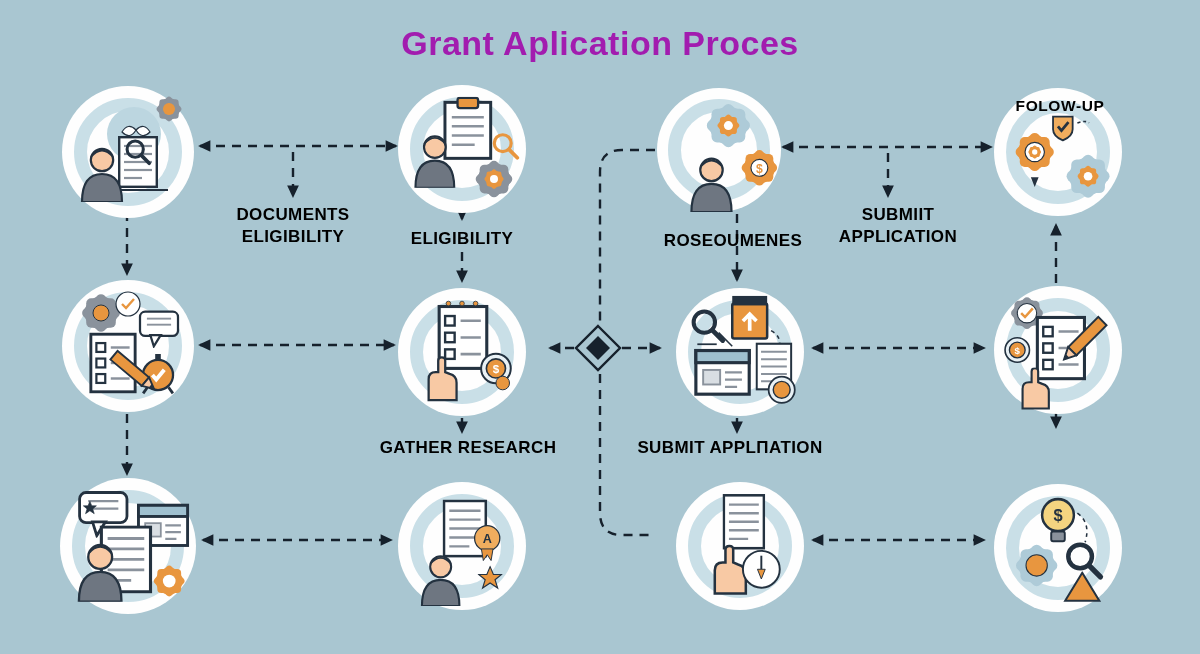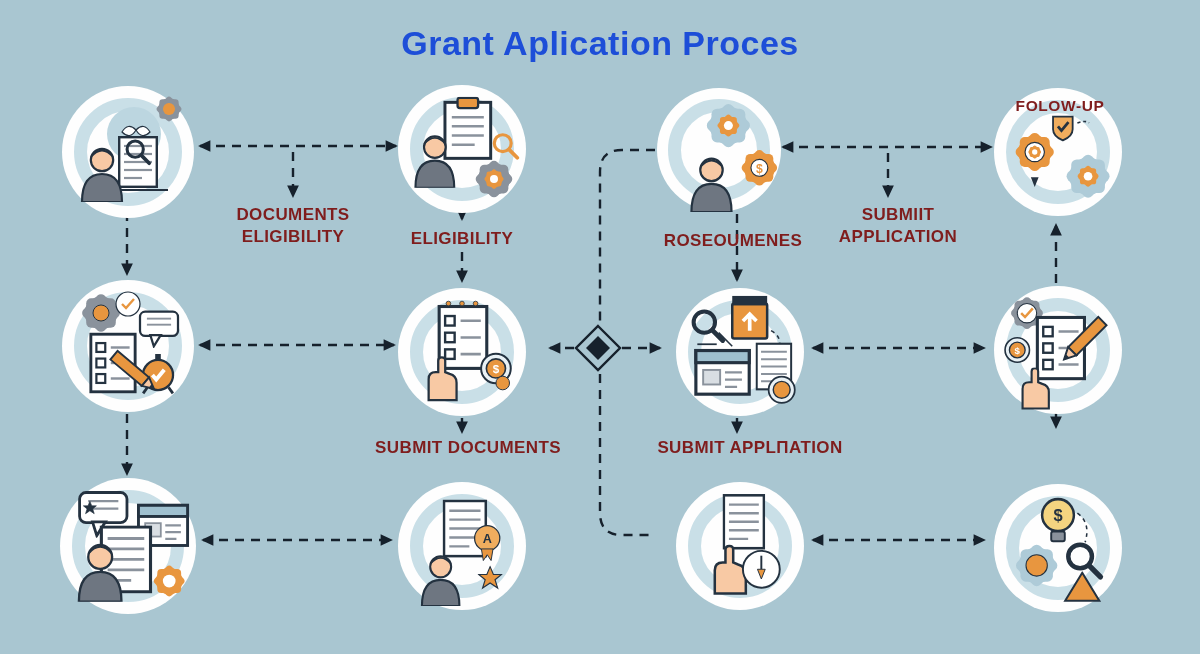--- a/index.html
+++ b/index.html
@@ -4,35 +4,35 @@
 <style>
   html,body{margin:0;padding:0;}
   body{
     width:1200px;height:654px;position:relative;overflow:hidden;
     background:#a9c6d1;
     font-family:"Liberation Sans","DejaVu Sans",sans-serif;
   }
   .stage{position:absolute;inset:0;width:1200px;height:654px;}
   .title{
     position:absolute;left:0;top:24px;width:1200px;text-align:center;
-    font-size:34px;font-weight:bold;color:#1d4ed8;letter-spacing:.5px;z-index:4;
+    font-size:34px;font-weight:bold;color:#a21caf;letter-spacing:.5px;z-index:4;
   }
   .connectors{position:absolute;inset:0;z-index:1;}
   .node{
     position:absolute;border-radius:50%;background:#fefefe;z-index:2;
     box-shadow:0 0 0 0 rgba(0,0,0,0);
   }
   .node::before{
     content:"";position:absolute;inset:9%;border-radius:50%;
     border:13px solid #bfd9e3;opacity:.85;
   }
   .node svg{position:absolute;inset:0;width:100%;height:100%;z-index:1;}
   .label{
     position:absolute;z-index:3;text-align:center;white-space:pre-line;
-    font-weight:bold;color:#7f1d1d;font-size:17px;line-height:1.28;letter-spacing:.4px;
+    font-weight:bold;color:#000000;font-size:17px;line-height:1.28;letter-spacing:.4px;
   }
   .label.small{font-size:15.5px;letter-spacing:.6px;}
   .diamond{position:absolute;inset:0;z-index:2;pointer-events:none;}
 </style>
 </head>
 <body>
 
 <div class="stage">
 
   <div class="title">Grant Aplication Proces</div>
@@ -332,16 +332,16 @@
     </svg>
   </div>
 
   <div class="label" style="left:193px;top:204px;width:200px">DOCUMENTS
 ELIGIBILITY</div>
   <div class="label" style="left:372px;top:228px;width:180px">ELIGIBILITY</div>
   <div class="label" style="left:798px;top:204px;width:200px">SUBMIIT
 APPLICATION</div>
   <div class="label" style="left:633px;top:230px;width:200px">ROSEOUMENES</div>
   <div class="label small" style="left:1003px;top:96px;width:114px">FOLOW-UP</div>
-  <div class="label" style="left:358px;top:437px;width:220px">SUBMIT DOCUMENTS</div>
-  <div class="label" style="left:640px;top:437px;width:220px">SUBMIT APPLПATION</div>
+  <div class="label" style="left:358px;top:437px;width:220px">GATHER RESEARCH</div>
+  <div class="label" style="left:620px;top:437px;width:220px">SUBMIT APPLПATION</div>
 
 </div>
 
 </body></html>

